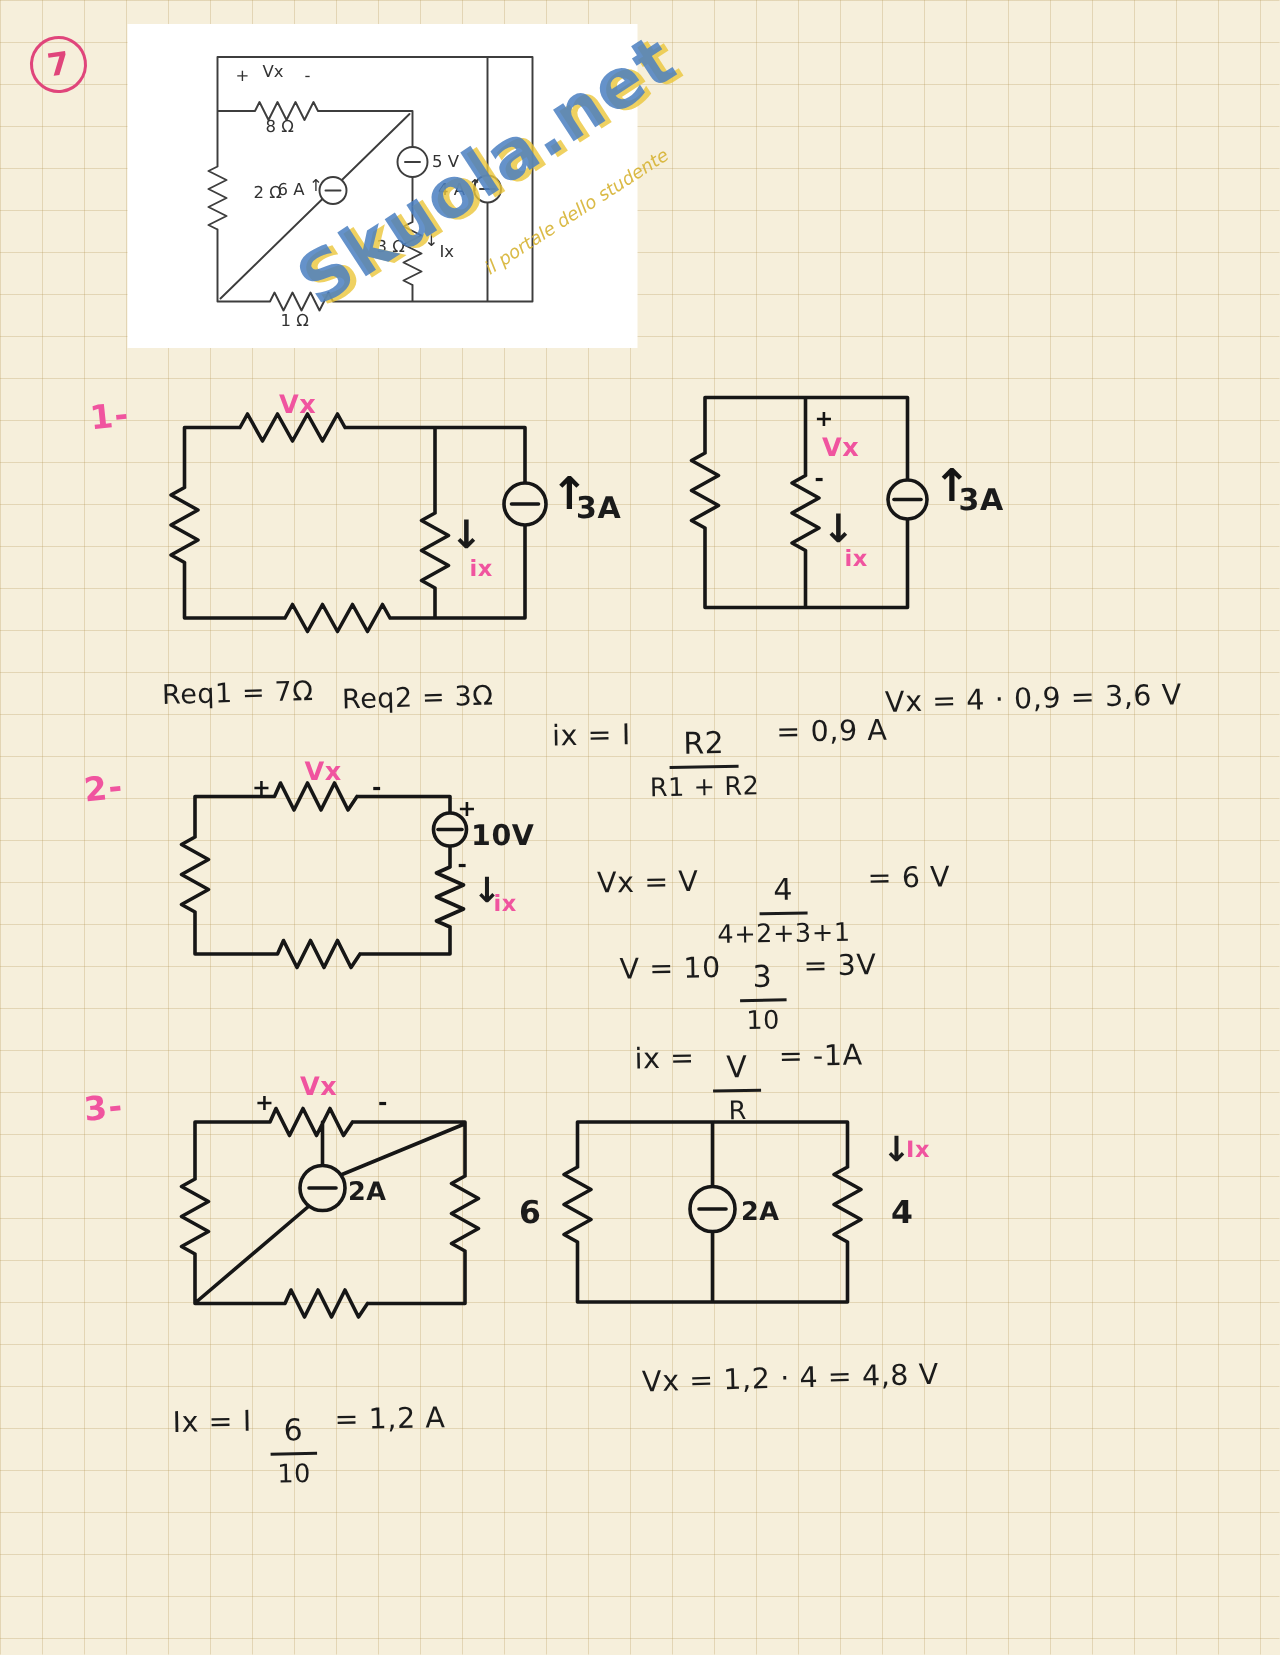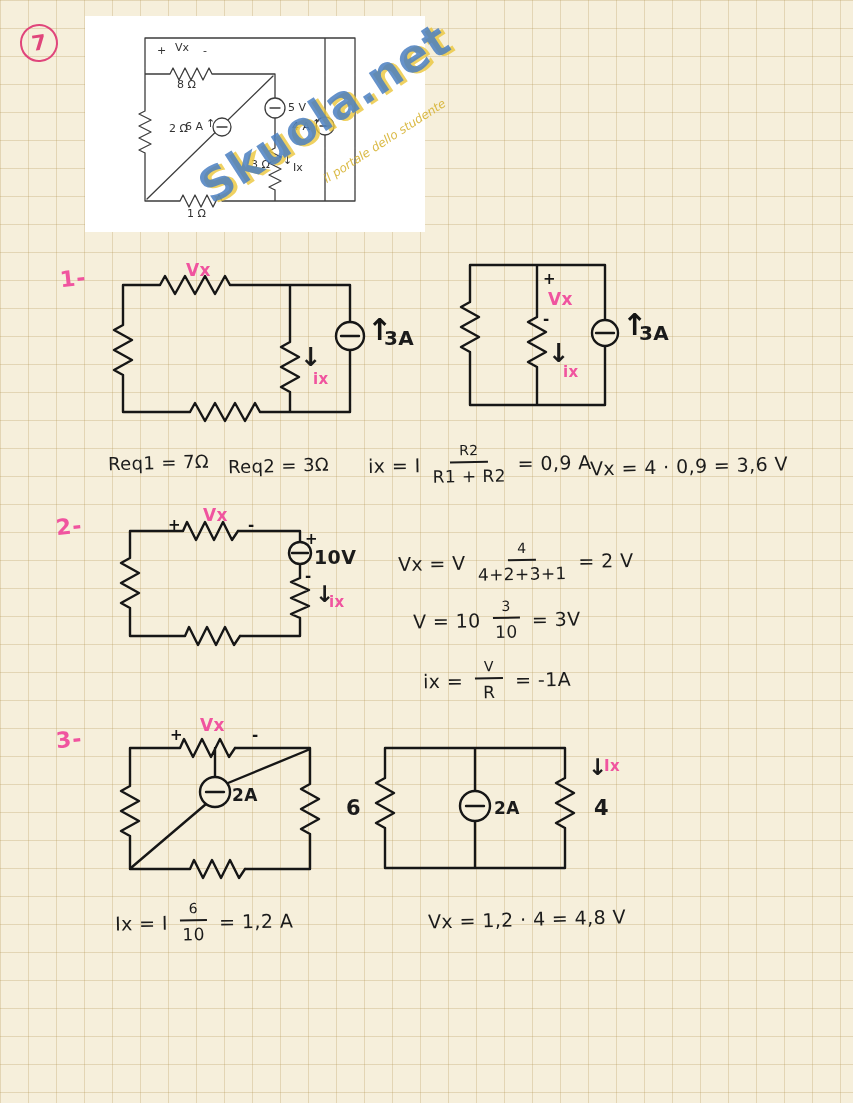--- a/index.html
+++ b/index.html
@@ -59,21 +59,21 @@
     fill:none; stroke:#3d3d3d; stroke-width:1.3;
     stroke-linecap:round; stroke-linejoin:round;
   }
   svg.printed circle{ fill:#ffffff; }
   .eq{
     position:absolute; display:flex; align-items:center; gap:8px;
     font-size:19px; color:#1b1b1b; white-space:nowrap;
     transform:rotate(-1deg); letter-spacing:.4px;
   }
   .frac{ display:inline-flex; flex-direction:column; align-items:center; margin:0 4px; }
-  .frac .num{ border-bottom:2px solid #1b1b1b; padding:0 9px 3px; font-size:14px; }
+  .frac .num{ border-bottom:2px solid #1b1b1b; padding:0 9px 3px; font-size:20px;margin-top:41px; }
   .frac .den{ padding-top:3px; font-size:17px; }
   .pm{ font-size:15px; font-weight:bold; color:#141414; }
   .vx-pink{ font-size:17px; font-weight:bold; color:#f0549f; }
   .ix-pink{ font-size:15px; font-weight:bold; color:#f0549f; }
 </style>
 </head>
 <body>
 
 <div class="page">
 
@@ -209,21 +209,21 @@
   <span class="lbl pm" style="left:305px;top:567px;">-</span>
   <span class="lbl pink arrow-dn" style="left:315px;top:583px;font-size:23px;">↓</span>
   <span class="lbl ix-pink" style="left:329px;top:593px;">ix</span>
 
   <div class="eq" style="left:398px;top:540px;">
     <span>Vx = V</span>
     <span class="frac">
       <span class="num">4</span>
       <span class="den">4+2+3+1</span>
     </span>
-    <span>= 2 V</span>
+    <span>= 6 V</span>
   </div>
   <div class="eq" style="left:413px;top:598px;">
     <span>V = 10</span>
     <span class="frac">
       <span class="num">3</span>
       <span class="den">10</span>
     </span>
     <span>= 3V</span>
   </div>
   <div class="eq" style="left:423px;top:658px;">

